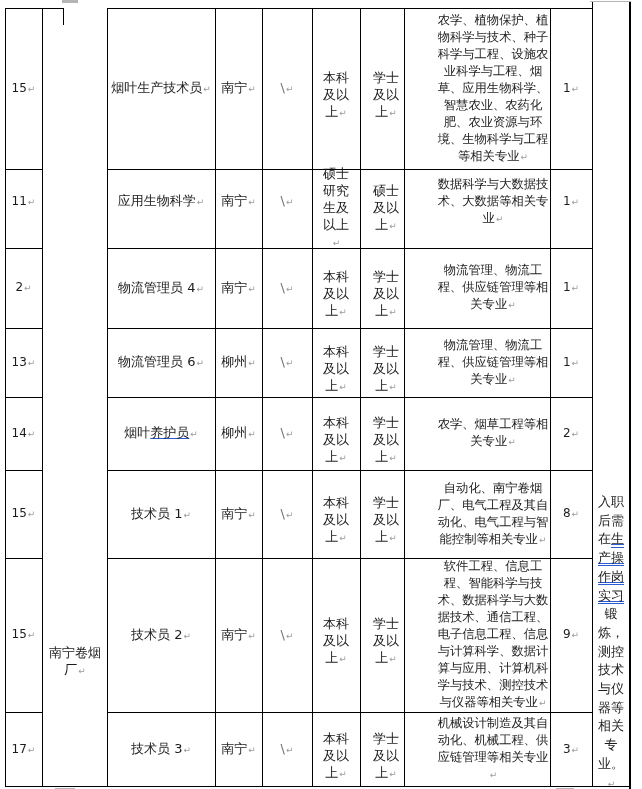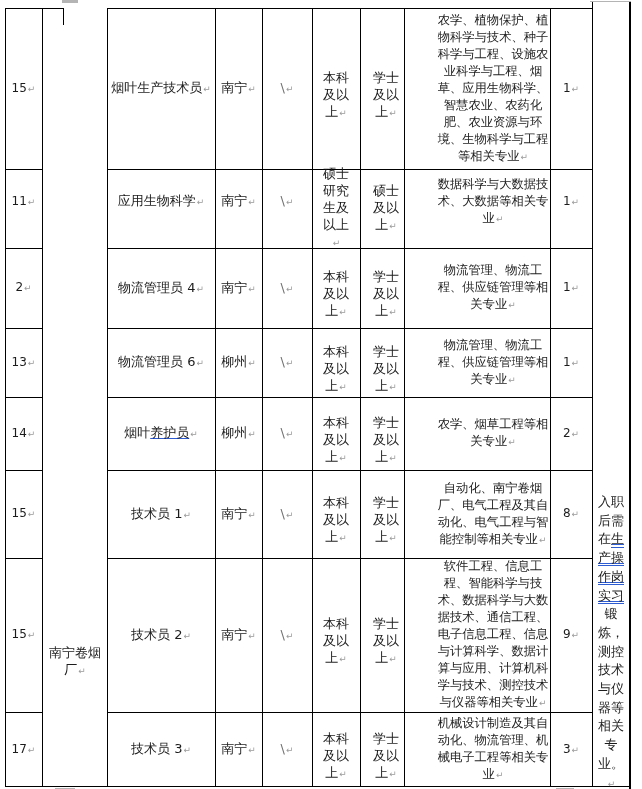--- a/index.html
+++ b/index.html
@@ -268,21 +268,21 @@
 <div class="cell c-sla r7">
     <span class="tx"><span class="slash">\</span><span class="cm">↵</span></span>
   </div>
 <div class="cell c-edu r7">
     <span class="tx"><span>本科及以上</span><span class="cm">↵</span></span>
   </div>
 <div class="cell c-deg r7">
     <span class="tx"><span>学士及以上</span><span class="cm">↵</span></span>
   </div>
 <div class="cell c-maj r7">
-    <span class="tx"><span>机械设计制造及其自动化、物流管理、机械电子工程等相关专业</span><span class="cm">↵</span></span>
+    <span class="tx"><span>机械设计制造及其自动化、机械工程、供应链管理等相关专业</span><span class="cm">↵</span></span>
   </div>
 <div class="cell c-cnt r7">
     <span class="tx"><span>3</span><span class="cm">↵</span></span>
   </div>
 
 <div class="company"><span>南宁卷烟厂</span><span class="cm">↵</span></div>
 
 <div class="note"><span>入职后需在</span><span class="ul2">生产操作岗实习</span><span>锻炼，测控技术与仪器等相关专业。</span><span class="cm">↵</span></div>
 
 </body></html>

